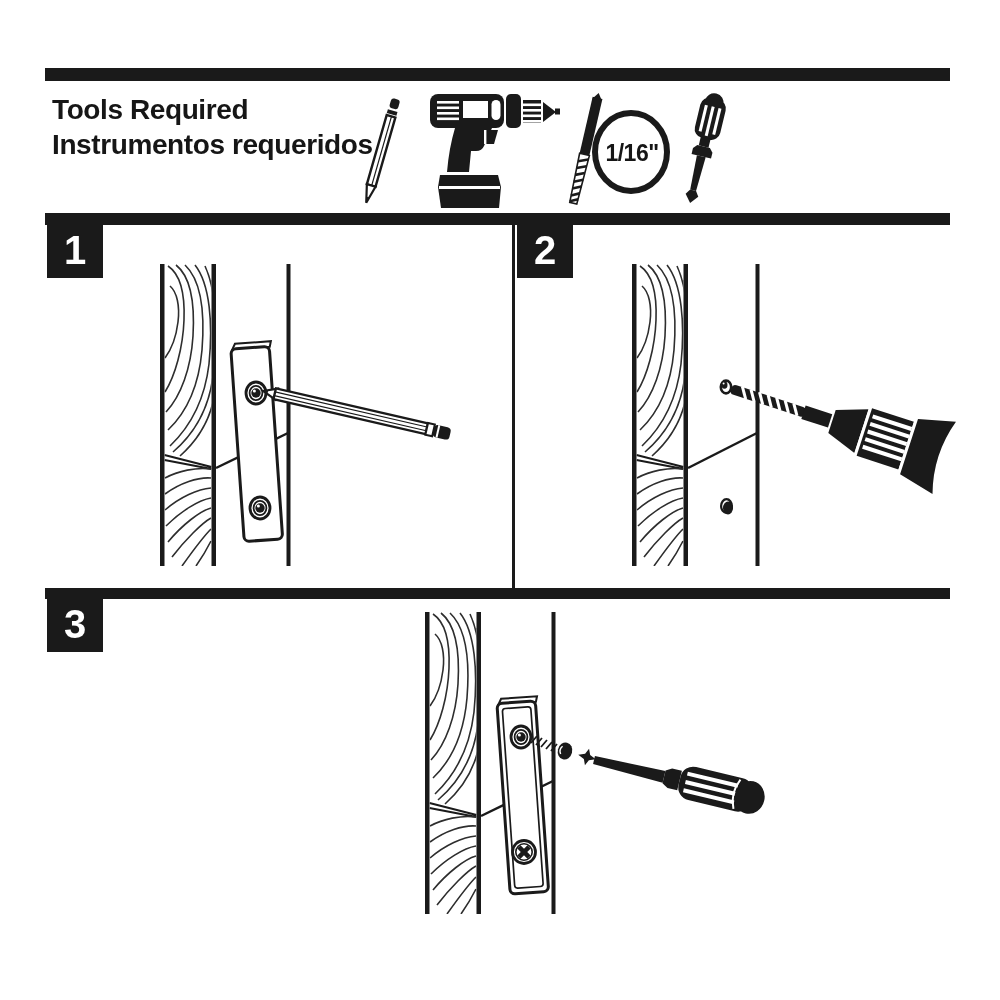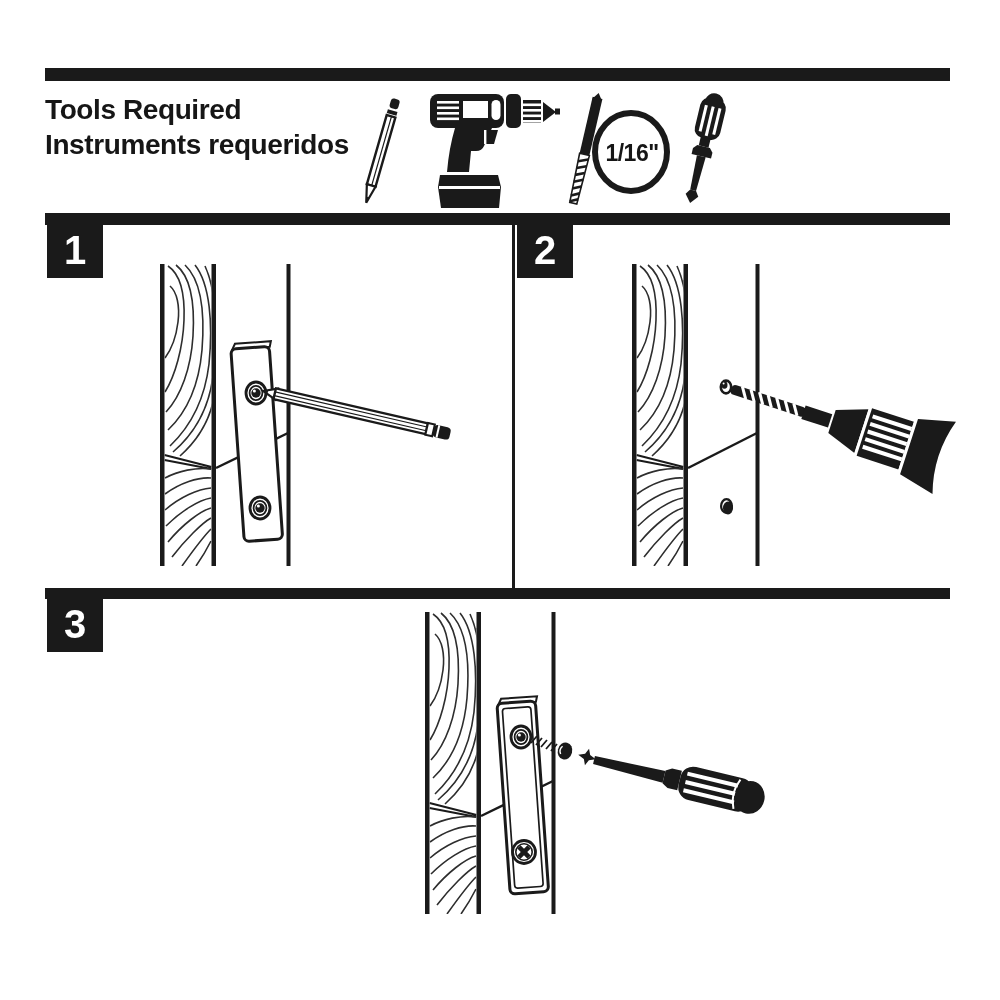--- a/index.html
+++ b/index.html
@@ -3,41 +3,41 @@
 <meta charset="utf-8">
 <style>
   html,body{margin:0;padding:0;background:#fff;}
   .page{position:relative;width:1000px;height:1000px;background:#ffffff;
         font-family:"Liberation Sans",sans-serif;overflow:hidden;}
   .bar{position:absolute;background:#1a1a1a;}
   #bar-top{left:45px;top:68px;width:905px;height:13px;}
   #bar-mid{left:45px;top:213px;width:905px;height:12px;}
   #bar-low{left:45px;top:588px;width:905px;height:11px;}
   .divider{position:absolute;left:512px;top:225px;width:3px;height:363px;background:#1a1a1a;}
-  .title-block{position:absolute;left:45px;top:92px;color:#161616;
+  .title-block{position:absolute;left:52px;top:92px;color:#161616;
                font-size:28px;font-weight:700;line-height:35px;letter-spacing:-0.4px;}
   .stepnum{position:absolute;width:56px;height:54px;background:#1a1a1a;color:#ffffff;
            font-size:40px;font-weight:700;text-align:center;line-height:53px;}
   #step1-num{left:47px;top:224px;}
   #step2-num{left:517px;top:224px;}
   #step3-num{left:47px;top:598px;}
   .bit-label{position:absolute;left:596px;top:140px;width:72px;text-align:center;
              color:#161616;font-size:23px;font-weight:700;letter-spacing:-0.5px;}
   svg.art{position:absolute;left:0;top:0;width:1000px;height:1000px;}
 </style>
 </head>
 <body>
 
 <div class="page">
 
   <div class="bar" id="bar-top"></div>
 
   <div class="title-block">
     <div>Tools Required</div>
-    <div>Instruments requeridos</div>
+    <div>Instrumentos requeridos</div>
   </div>
 
   <div class="bar" id="bar-mid"></div>
   <div class="bar" id="bar-low"></div>
   <div class="divider"></div>
 
   <div class="stepnum" id="step1-num">1</div>
   <div class="stepnum" id="step2-num">2</div>
   <div class="stepnum" id="step3-num">3</div>
 

